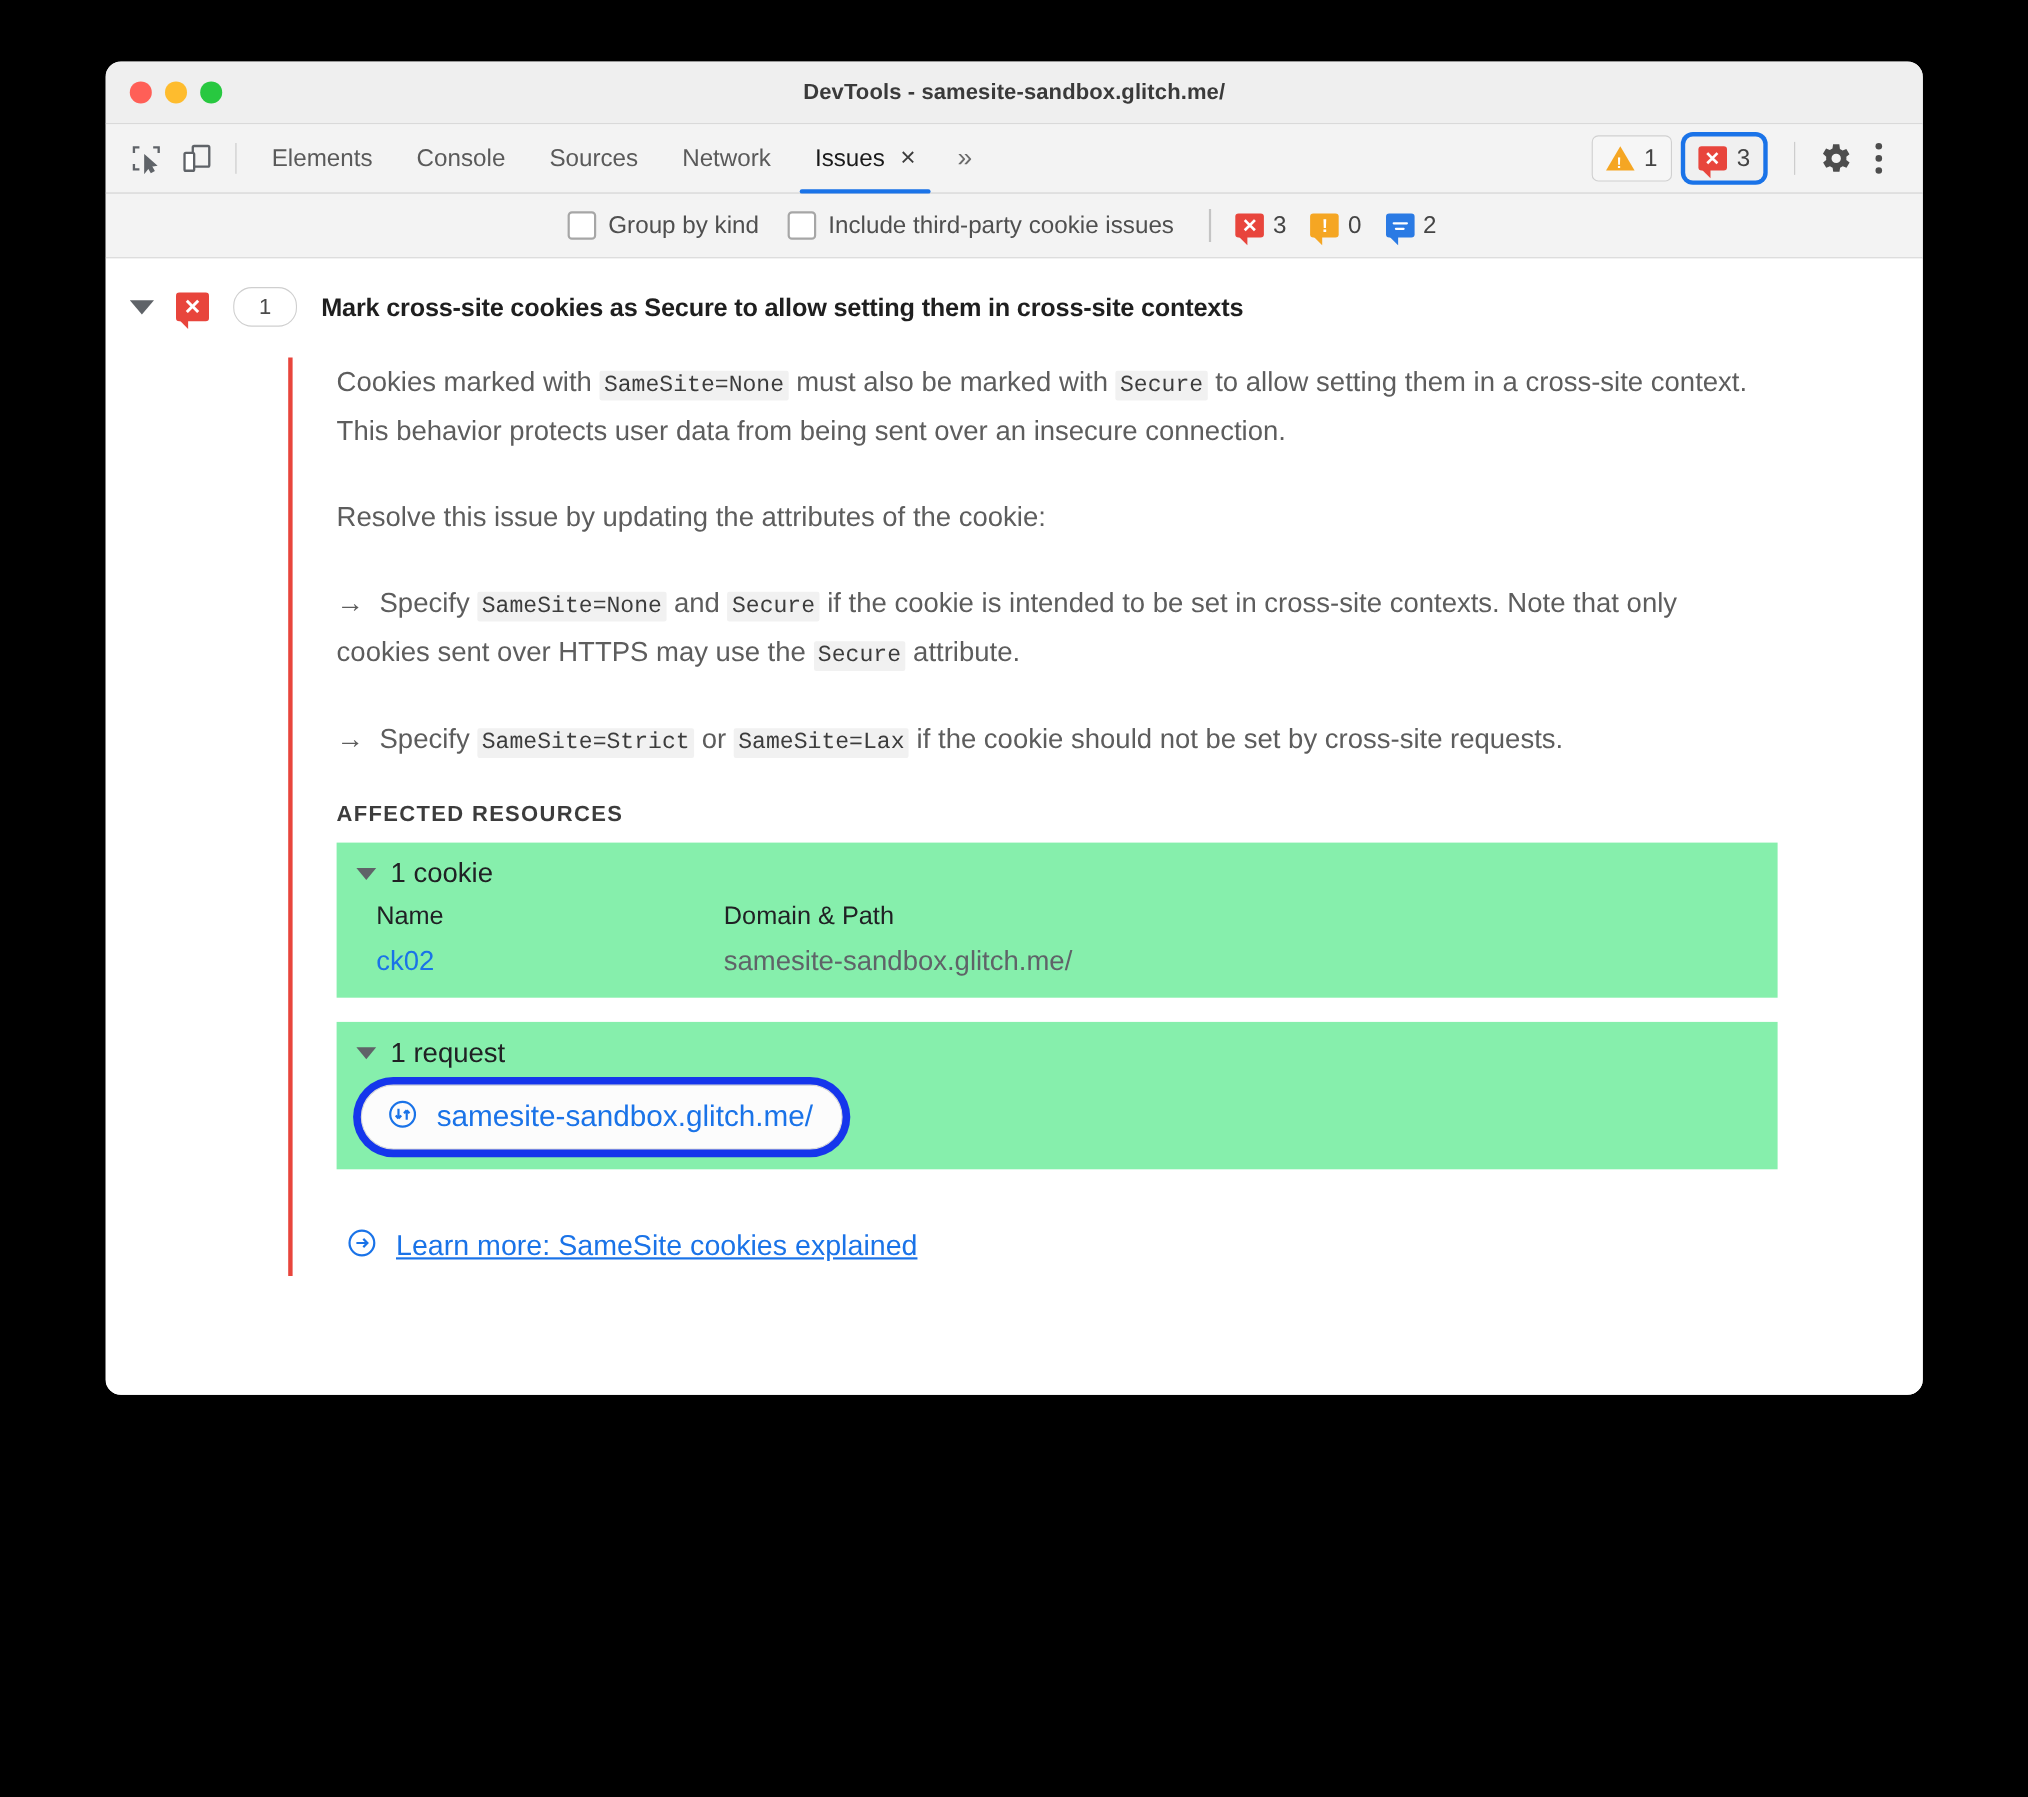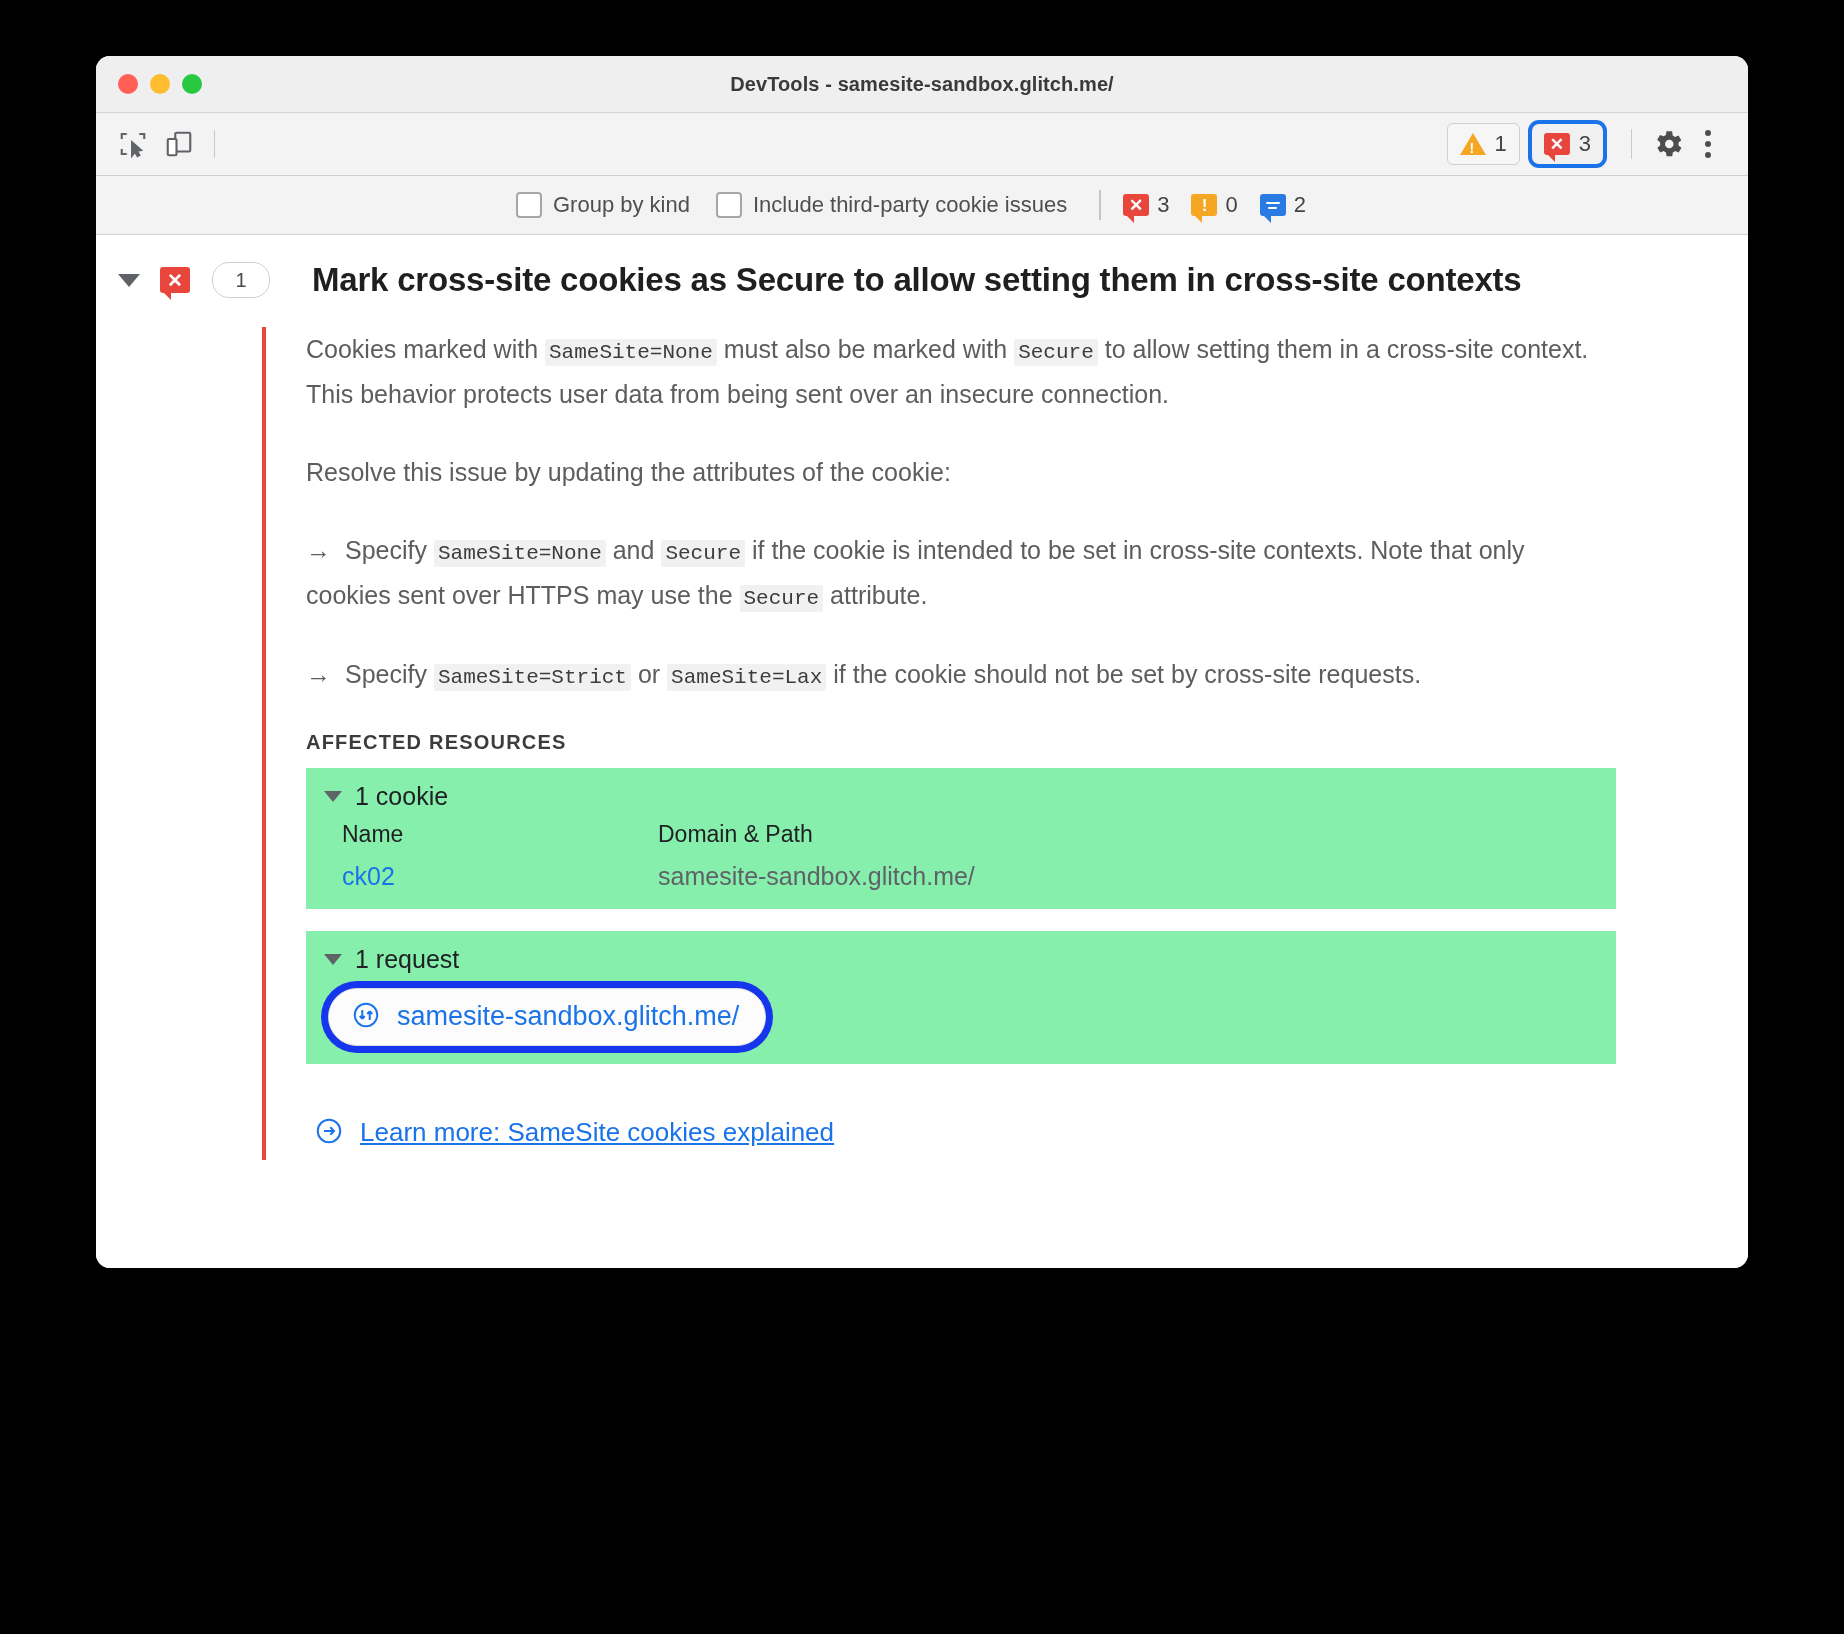--- a/index.html
+++ b/index.html
@@ -110,21 +110,21 @@
   .caret{
     width:0;height:0;border-left:11px solid transparent;border-right:11px solid transparent;
     border-top:13px solid #5f6368;margin-right:20px;
   }
   .issue-kind{margin-right:22px;}
   .issue-count{
     min-width:44px;height:34px;border:1px solid #cfcfcf;border-radius:17px;
     display:flex;align-items:center;justify-content:center;
     font-size:20px;color:#4a4a4a;background:#fff;margin-right:22px;padding:0 6px;
   }
-  .issue-title{font-size:33px;font-weight:bold;color:#1f1f1f;letter-spacing:-0.2px;margin-left:20px;}
+  .issue-title{font-size:23px;font-weight:bold;color:#1f1f1f;letter-spacing:-0.2px;}
 
   .issue-body{
     margin-left:166px;border-left:4px solid #e8453c;padding-left:40px;padding-bottom:10px;
     width:1310px;
   }
   p.text{
     font-size:25px;line-height:1.76;color:#5d5d5d;margin:12px 0 34px 0;
   }
   p.text.bullet{text-indent:0;padding-left:0;}
   code{
@@ -187,20 +187,39 @@
         </svg>
       </div>
       <div class="tb-icon">
         <svg width="30" height="30" viewBox="0 0 24 24" fill="none" stroke="#5f6368" stroke-width="1.7">
           <rect x="9" y="3" width="12" height="15" rx="1"></rect>
           <rect x="3" y="8" width="7" height="13" rx="1" fill="#fff"></rect>
         </svg>
       </div>
       <div class="tb-sep"></div>
 
+      <div class="tabs">
+        <div class="tab">
+            <span>Elements</span>
+          </div>
+        <div class="tab">
+            <span>Console</span>
+          </div>
+        <div class="tab">
+            <span>Sources</span>
+          </div>
+        <div class="tab">
+            <span>Network</span>
+          </div>
+        <div class="tab active">
+          <span>Issues</span>
+          <span class="tab-close">×</span>
+        </div>
+        <div class="chev-more">»</div>
+      </div>
 
       <div class="tb-right">
         <div class="badge">
           <span class="tri-warn"></span>
           <span>1</span>
         </div>
         <div class="badge focused">
           <span class="bubble err">
               <span>✕</span>
             </span>

